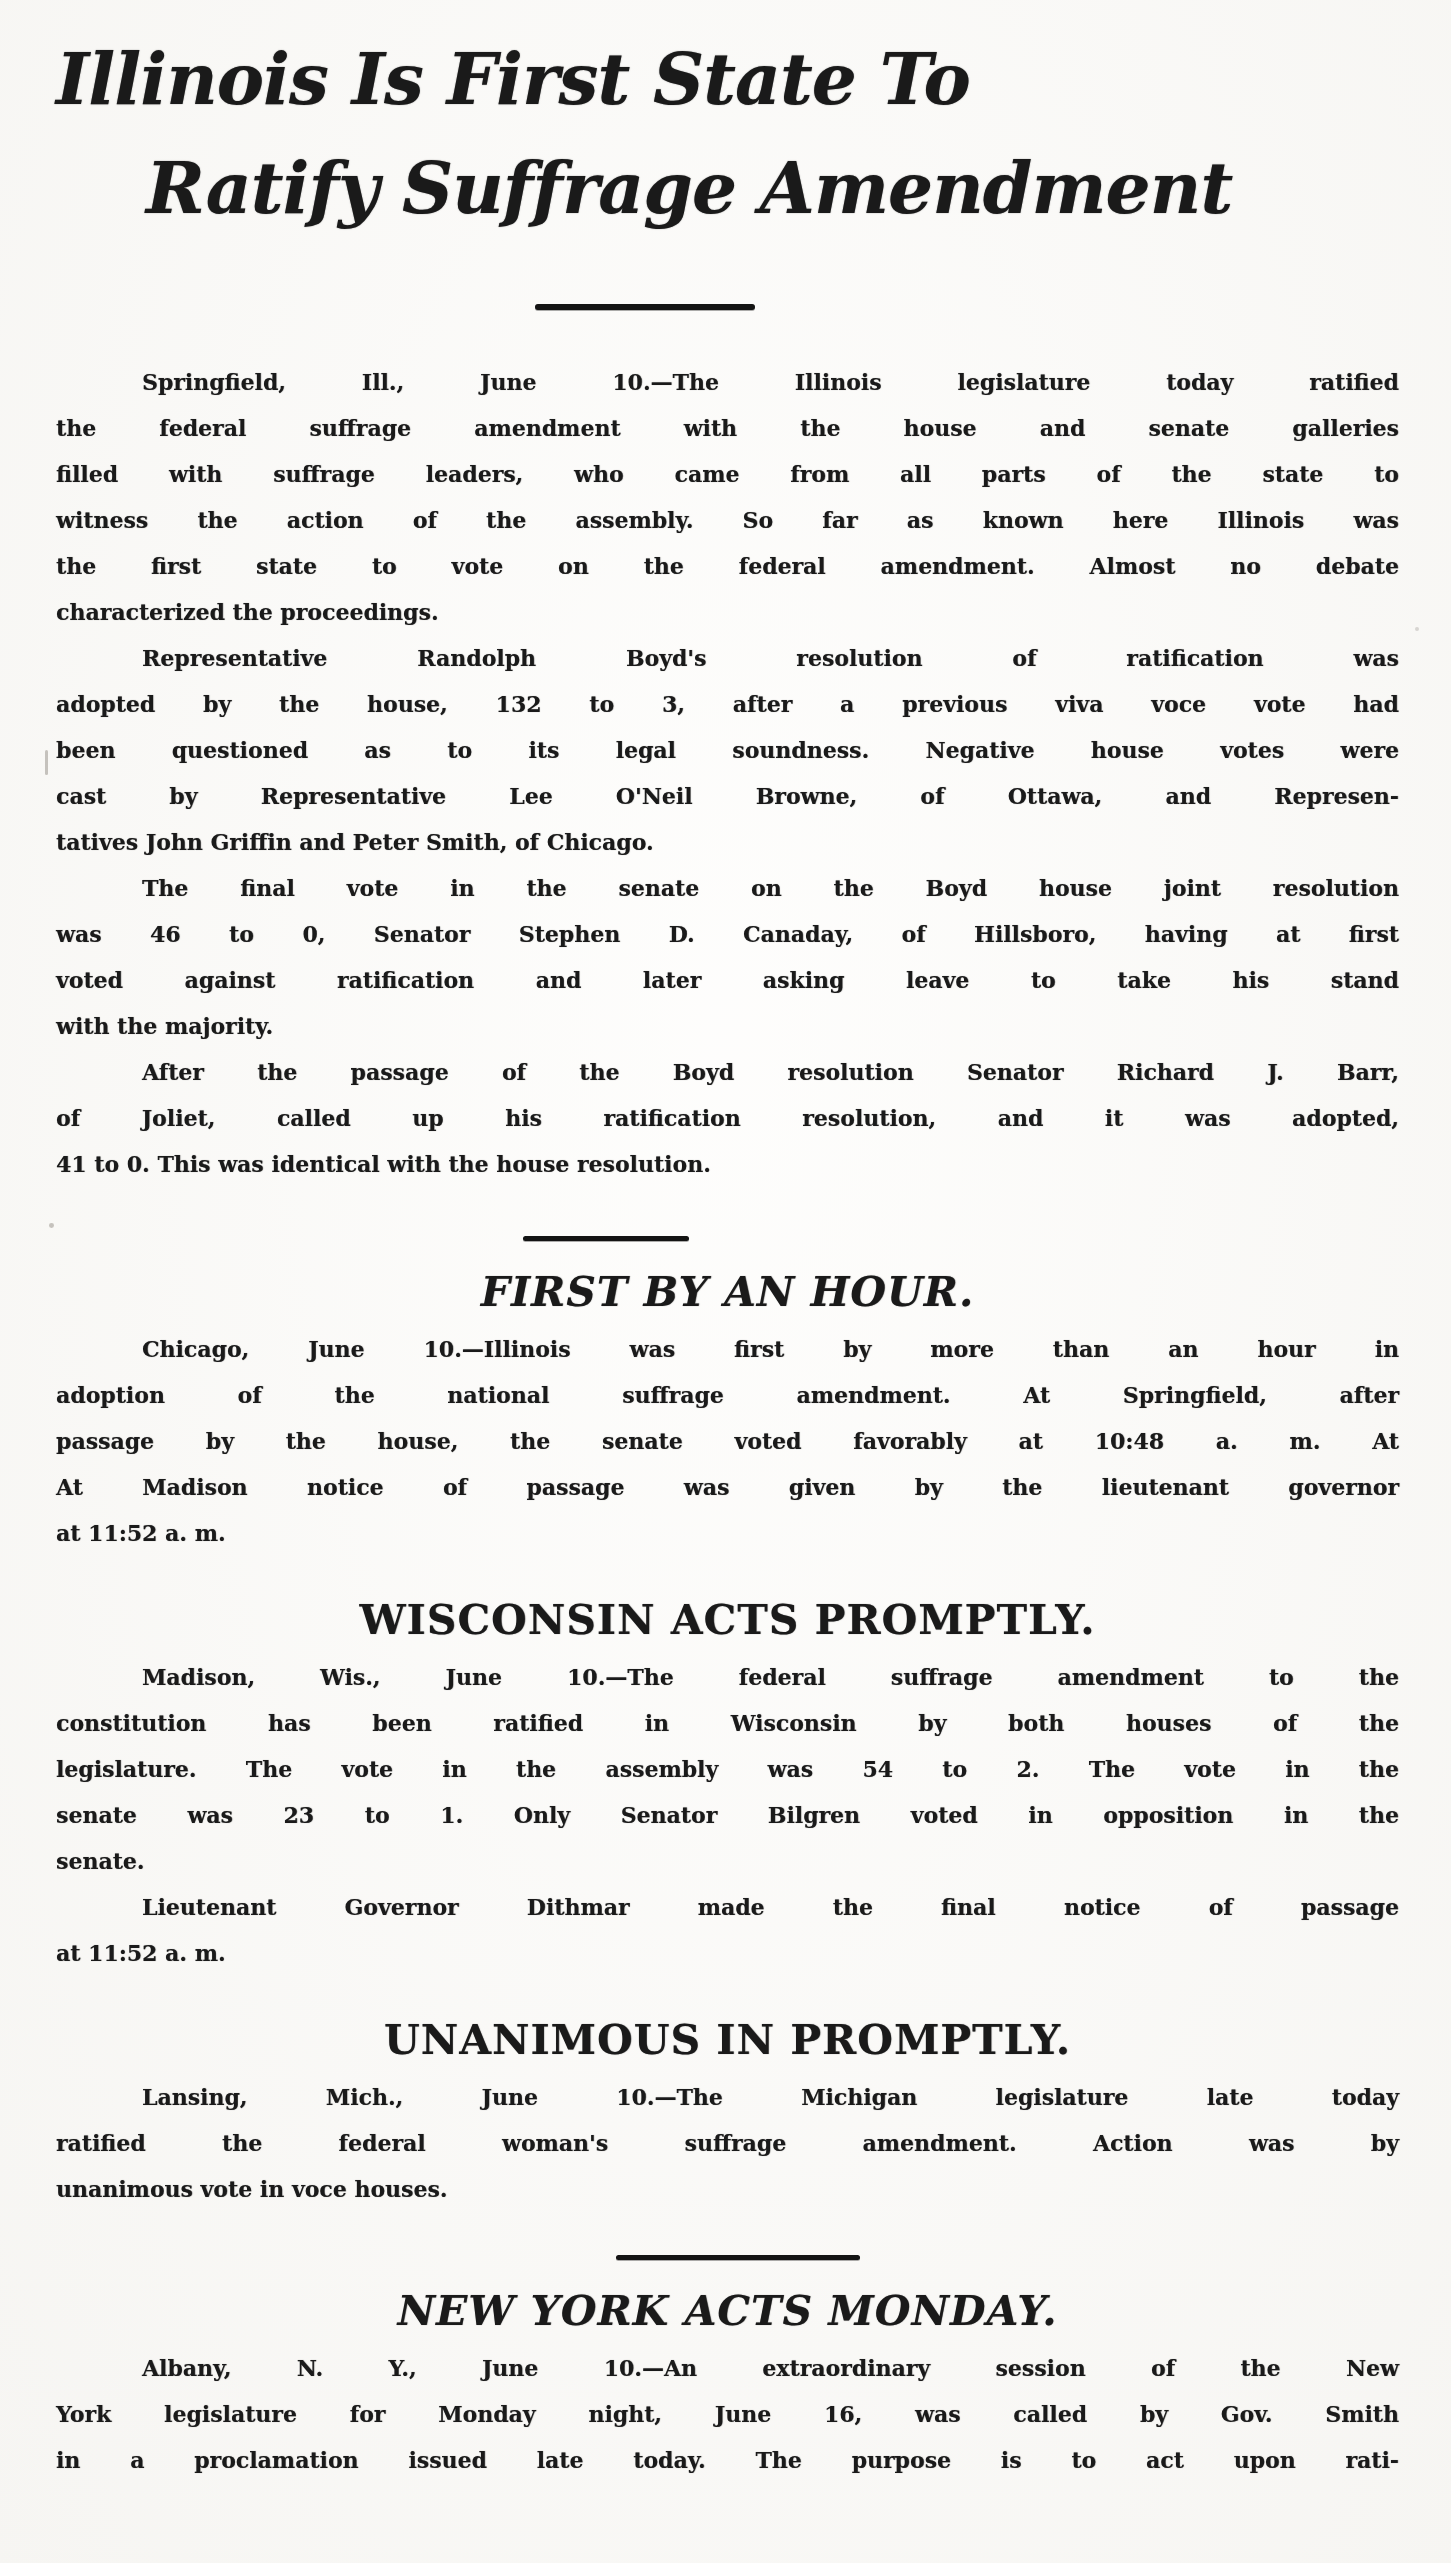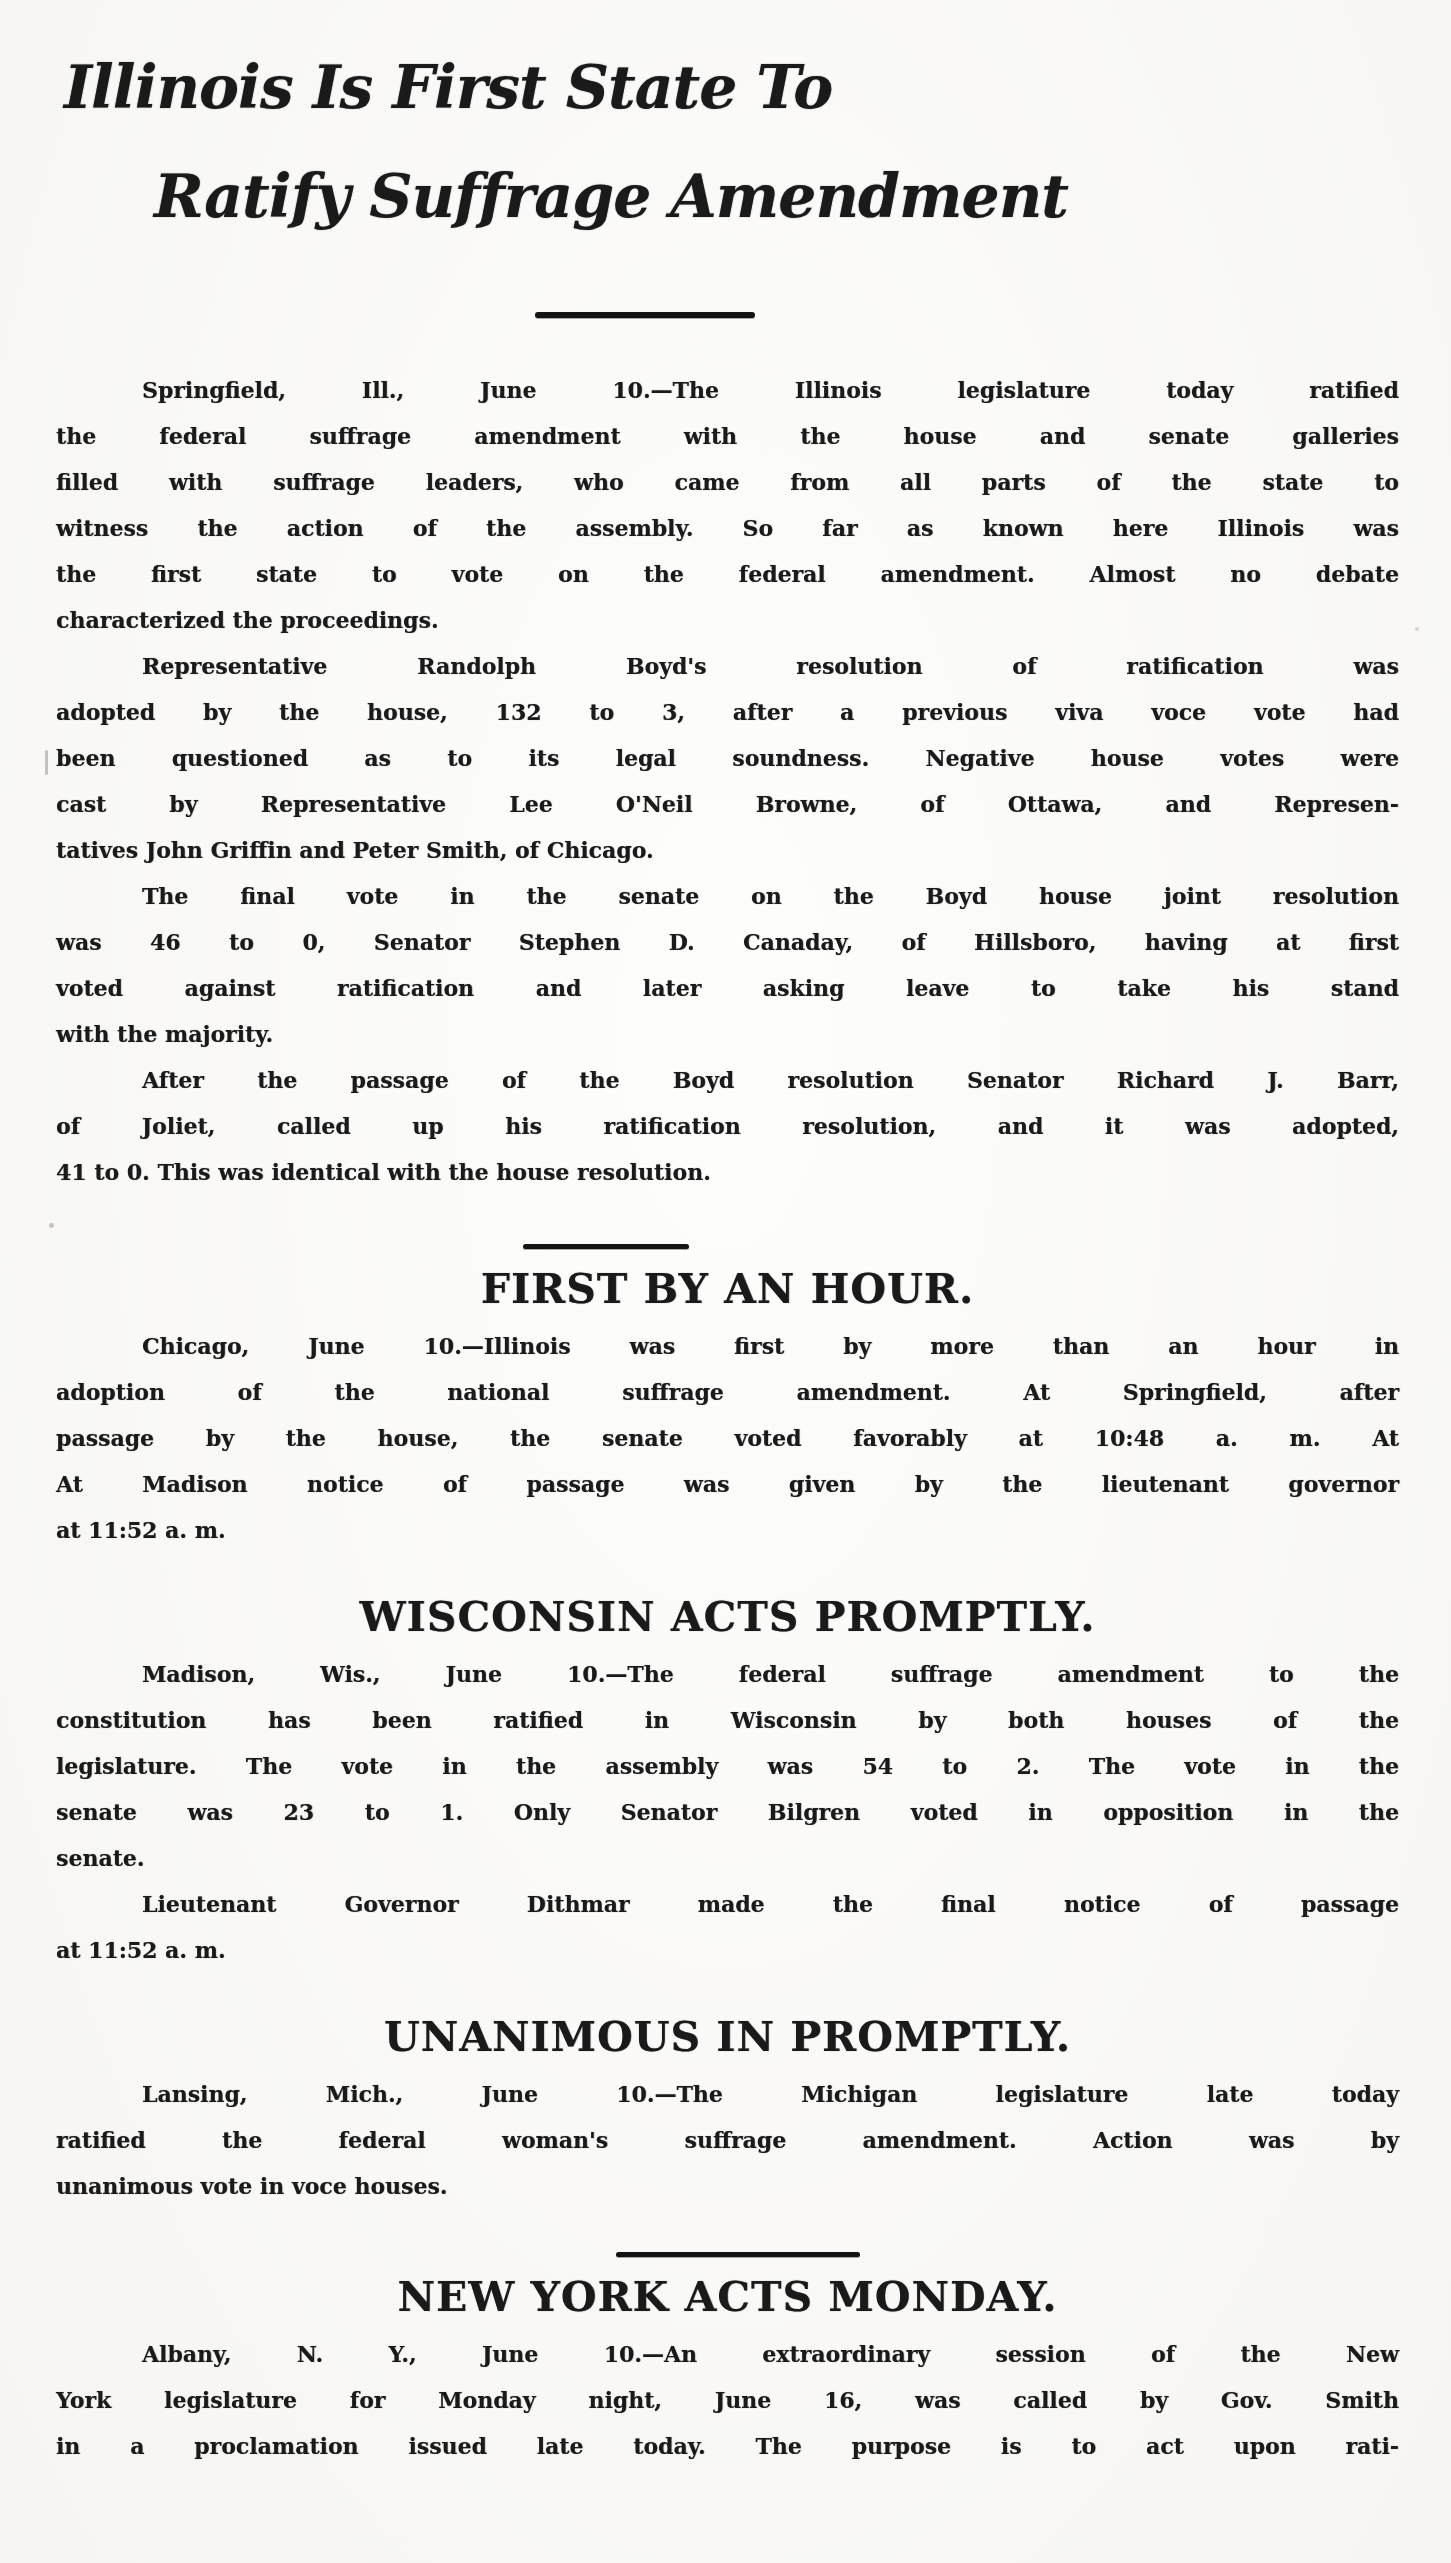--- a/index.html
+++ b/index.html
@@ -15,24 +15,24 @@
     background:var(--paper);
     background-image:radial-gradient(ellipse at 50% 40%, rgba(255,255,255,.6), rgba(0,0,0,.025));
     box-sizing:border-box;
     padding:25.4px 52px 0 56px;
     overflow:hidden;
     color:var(--ink);
     font-family:"DejaVu Serif","Liberation Serif",serif;
   }
   
   .headline{
-    margin:8px;
+    margin:0;
     font-style:italic;
     font-weight:700;
-    font-size:60px;
+    font-size:71px;
     line-height:109px;
     letter-spacing:-1px;
     text-shadow:0 0 1.2px rgba(20,20,20,.55);
   }
   .headline .hl2{ margin-left:90px; }
   
   .rule{
     height:5.9px;
     background:#141414;
     border-radius:2.9px;
@@ -60,21 +60,21 @@
   
   .section-heading{
     margin:39px 0 7.8px 0;
     font-size:41px;
     font-weight:700;
     line-height:51px;
     text-align:center;
     letter-spacing:1px;
     text-shadow:0.4px 0.4px 0.9px rgba(25,25,25,.6);
   }
-  .section-heading.after-rule{ margin-top:15px; }
+  .section-heading.after-rule{ margin-top:26px;font-style:italic; }
   
   .speck{ position:absolute; background:#9a968e; opacity:.55; }
   .speck-1{ left:45px; top:750px; width:2.9px; height:25.4px; border-radius:2px;}
   .speck-2{ left:49px; top:1223px; width:4.9px; height:4.9px; border-radius:50%;}
   .speck-3{ left:1415px; top:627px; width:3.9px; height:3.9px; border-radius:50%; opacity:.35;}
 </style>
 </head>
 <body>
 
 <div class="page">

